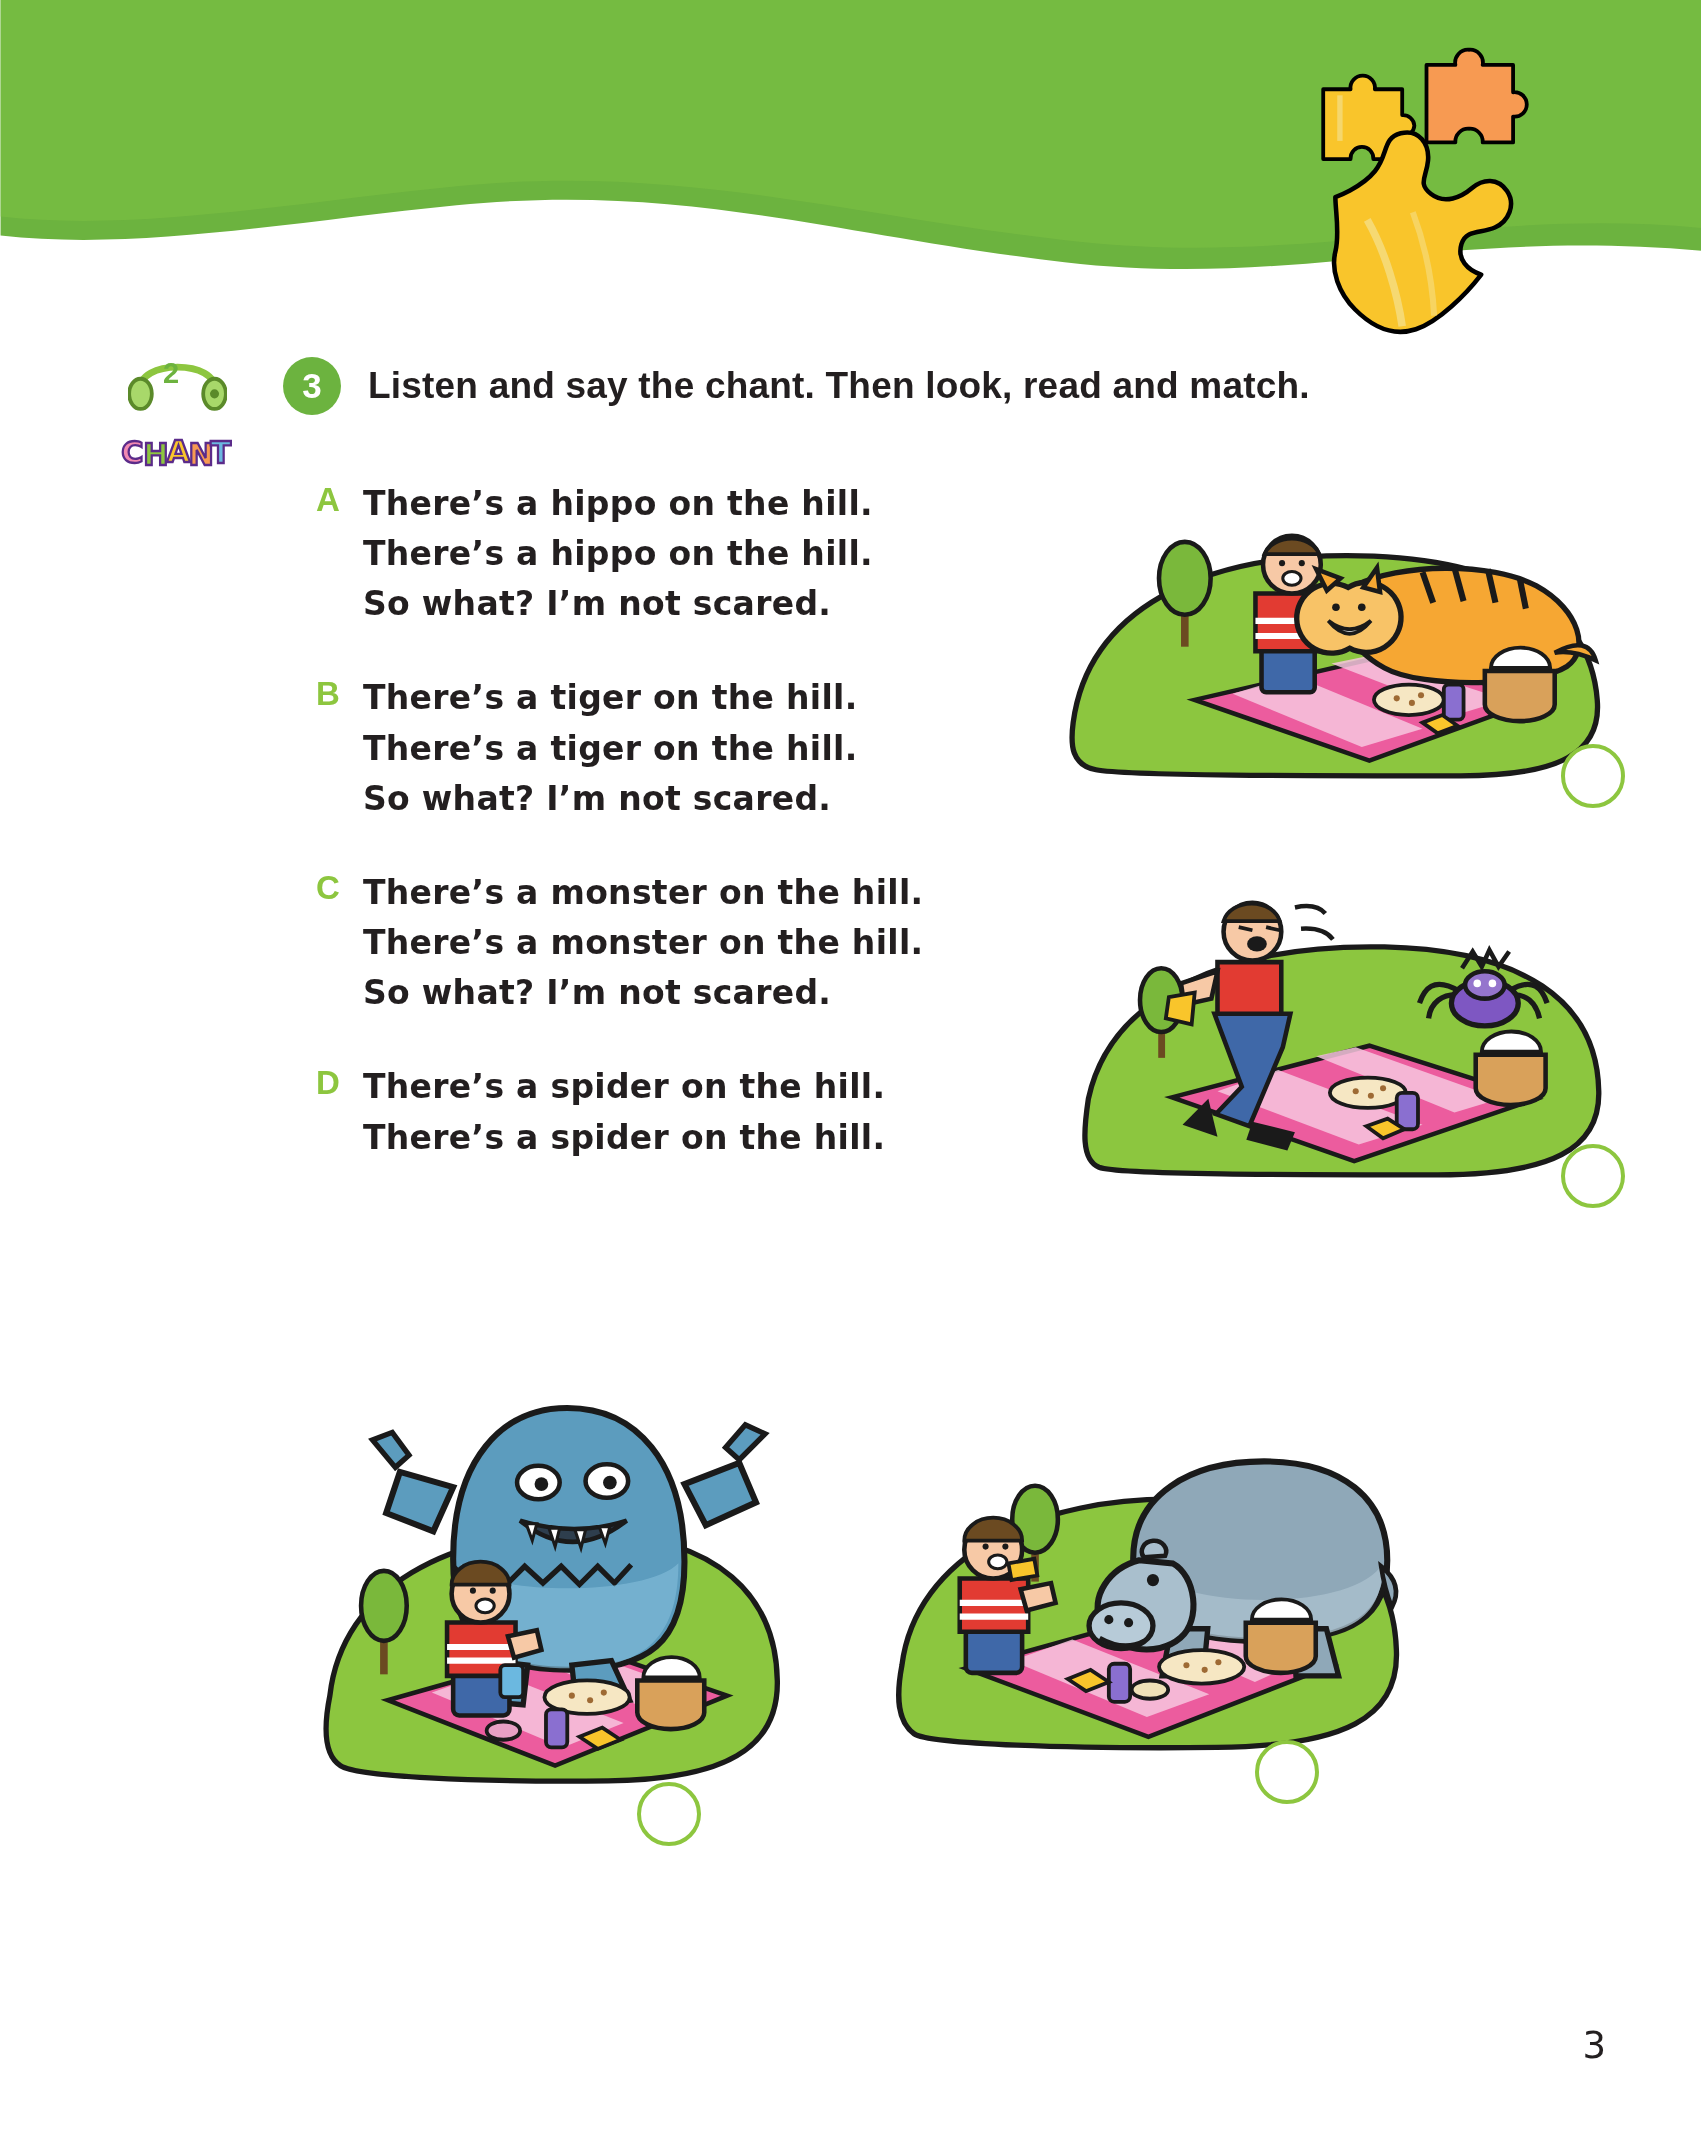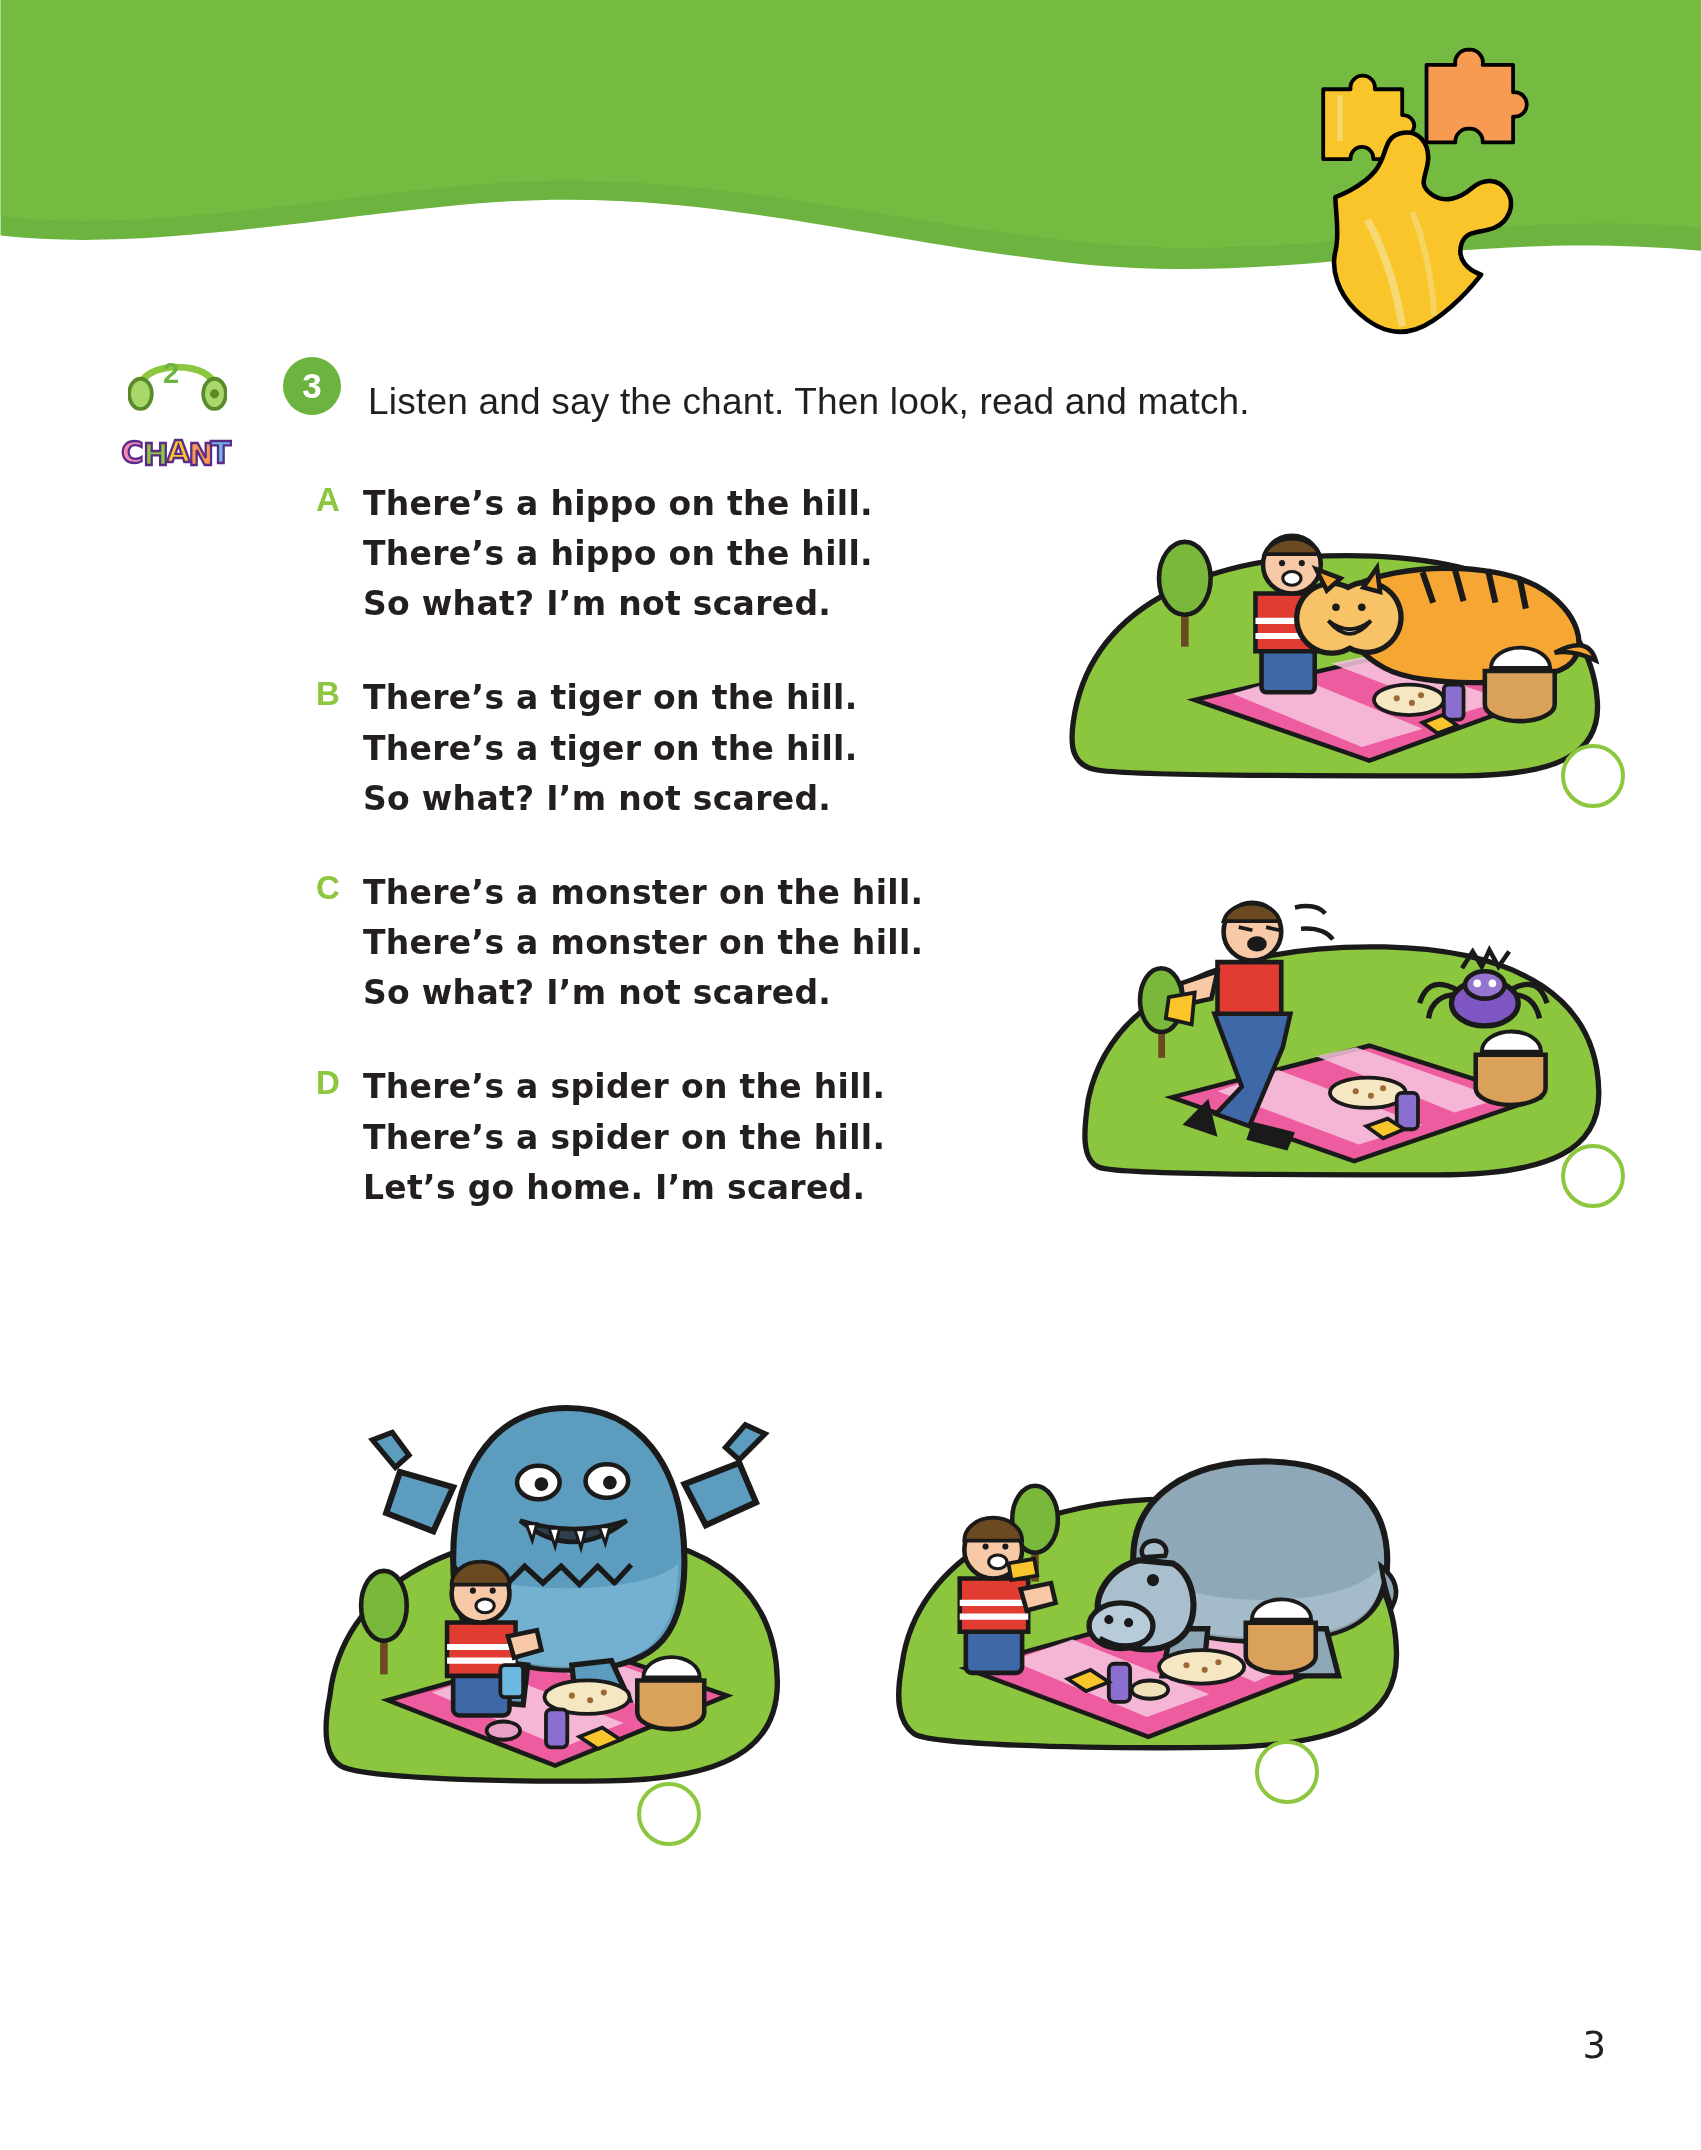--- a/index.html
+++ b/index.html
@@ -13,21 +13,21 @@
   
   .puzzle-deco{position:absolute;right:84px;top:30px;width:304px;height:319px;}
 
   .headphone-icon{position:absolute;left:128px;top:344px;width:99px;height:68px;}
   .track-num{position:absolute;left:163px;top:357px;font-size:29px;font-weight:bold;color:#6db33f;}
   .chant-badge{position:absolute;left:118px;top:427px;width:114px;height:53px;}
 
   .num-circle{position:absolute;left:283px;top:357px;width:58px;height:58px;border-radius:50%;
               background:#6cb33f;color:#fff;font-size:35px;font-weight:bold;
               display:flex;align-items:center;justify-content:center;}
-  .instruction{position:absolute;left:368px;top:381px;font-size:37px;font-weight:normal;
+  .instruction{position:absolute;left:368px;top:365px;font-size:37px;font-weight:bold;
                color:#231f20;letter-spacing:0.2px;}
 
   
   .verses{position:absolute;left:310px;top:479px;width:715px;}
   .verse{position:relative;margin-bottom:44px;}
   .verse .letter{position:absolute;left:6px;top:1.5px;font-size:33px;font-weight:bold;color:#8dc63f;}
   .verse .lines{margin-left:53px;font-weight:bold;}
   .verse .lines div{font-size:33px;line-height:1.52;color:#231f20;
                     font-family:"DejaVu Sans",sans-serif;letter-spacing:0.3px;}
 
@@ -130,21 +130,20 @@
       <div>There’s a monster on the hill.</div>
       <div>So what? I’m not scared.</div>
     </div>
   </div>
 
   <div class="verse">
     <div class="letter">D</div>
     <div class="lines">
       <div>There’s a spider on the hill.</div>
       <div>There’s a spider on the hill.</div>
-      <div>Let’s go home. I’m scared.</div>
     </div>
   </div>
 
 </div>
 
 <div class="pic pic-tiger">
   <svg width="548" height="319" viewBox="0 0 720 420">
 
     <path d="M10,330 C30,180 180,110 370,110 C560,110 690,170 700,300 C706,370 650,400 520,400 C320,400 80,400 40,392 C8,386 6,360 10,330 Z" fill="#8cc63f" stroke="#1a1a1a" stroke-width="7" stroke-linejoin="round"></path>
 

